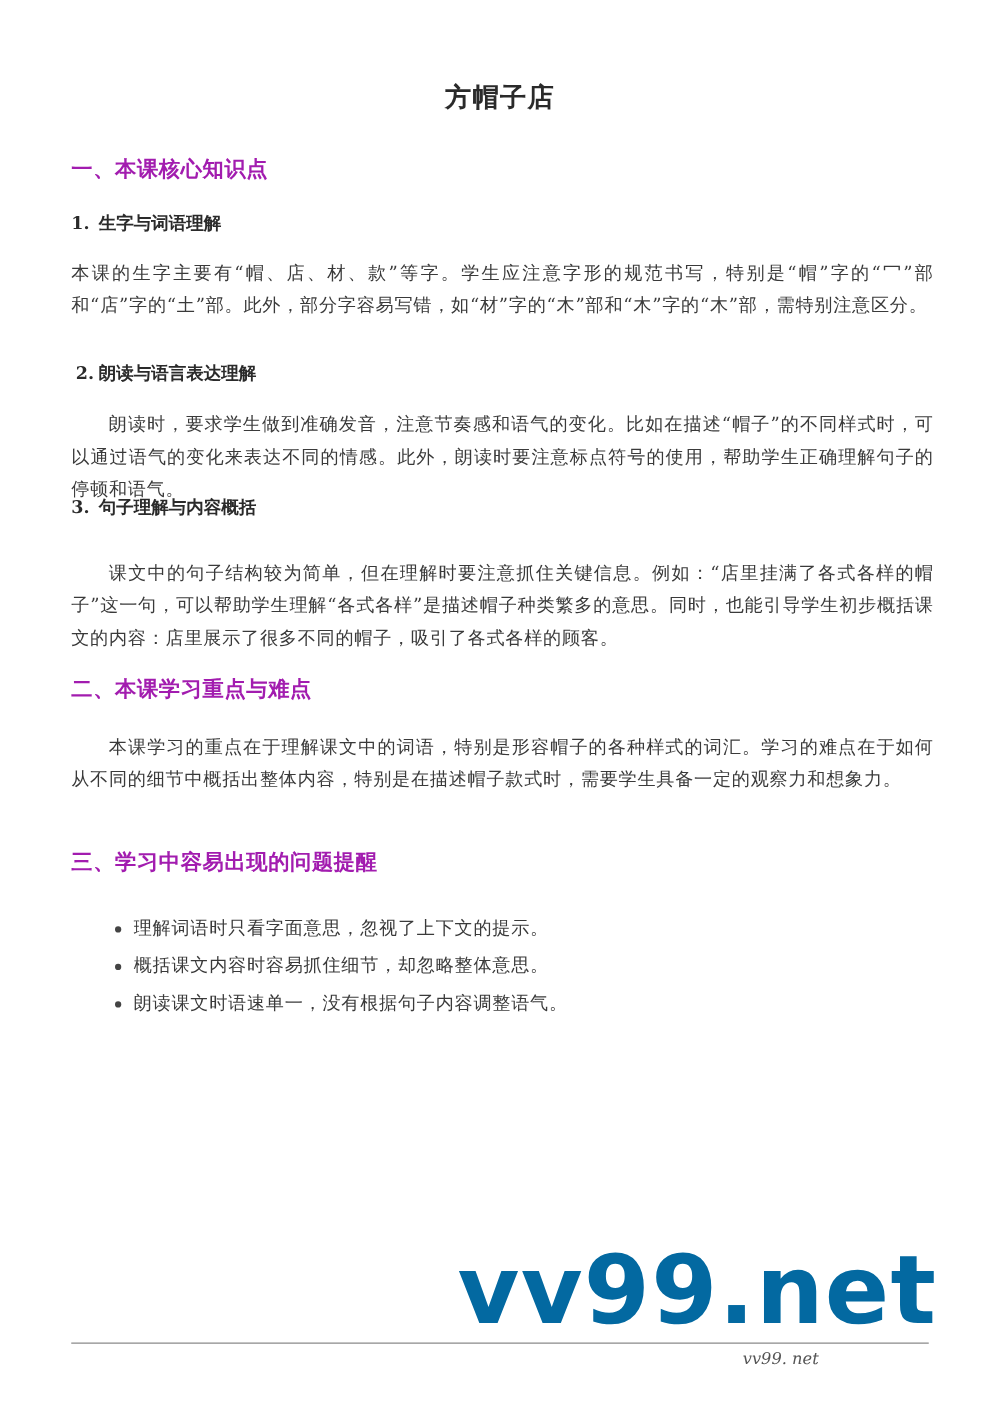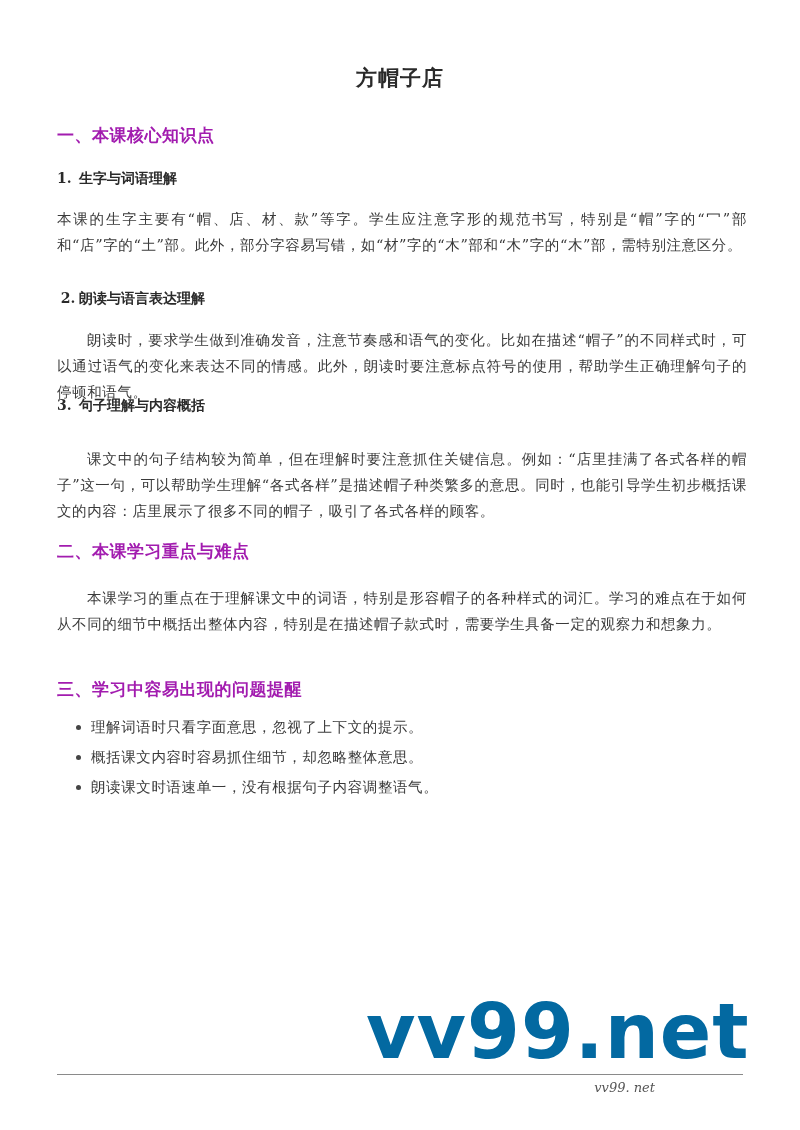--- a/index.html
+++ b/index.html
@@ -9,21 +9,21 @@
   .title { position: absolute; top: 64px; left: 0; width: 800px; text-align: center;
            font-family: "DejaVu Sans", "Liberation Sans", sans-serif; font-size: 21px; font-weight: bold; color: #2a2a2a; letter-spacing: 1px; }
   .h1 { position: absolute; left: 57px; font-family: "DejaVu Sans", "Liberation Sans", sans-serif;
         font-size: 17px; font-weight: bold; color: #a21caf; letter-spacing: 0.5px; }
   .h2 { position: absolute; left: 57px; font-family: "DejaVu Sans", "Liberation Sans", sans-serif;
         font-size: 14px; font-weight: bold; color: #2a2a2a; }
   .h2 .num { display: inline-block; width: 22px; font-family: "DejaVu Serif", serif; }
   .para { position: absolute; left: 57px; width: 690px; font-size: 14.5px; line-height: 26px;
           color: #3a3a3a; text-align: justify; letter-spacing: 0.6px; margin-top: 11px; }
   .para.indent { text-indent: 30px; }
-  .bullets { position: absolute; left: 76px; top: 712px; margin: 0; padding: 0; list-style: none;
+  .bullets { position: absolute; left: 76px; top: 712px; margin: 16px; padding: 0; list-style: none;
              font-size: 14.5px; color: #3a3a3a; letter-spacing: 0.6px; }
   .bullets li { height: 30px; line-height: 30px; position: relative; padding-left: 15px; }
   .bullets li .dot { position: absolute; left: 0; top: 13px; width: 5px; height: 5px; border-radius: 50%; background: #444; }
   .watermark { position: absolute; left: 366px; top: 994px; font-family: "DejaVu Sans", "Liberation Sans", sans-serif;
                font-size: 76px; font-weight: bold; color: #0369a1; letter-spacing: 1px; line-height: 1; }
   .rule { position: absolute; left: 57px; top: 1074px; width: 686px; height: 1px; background: #8a8a8a; }
   .footer { position: absolute; right: 58px; top: 1080px; font-style: italic; font-size: 13px; color: #555; }
 </style>
 </head>
 <body>

